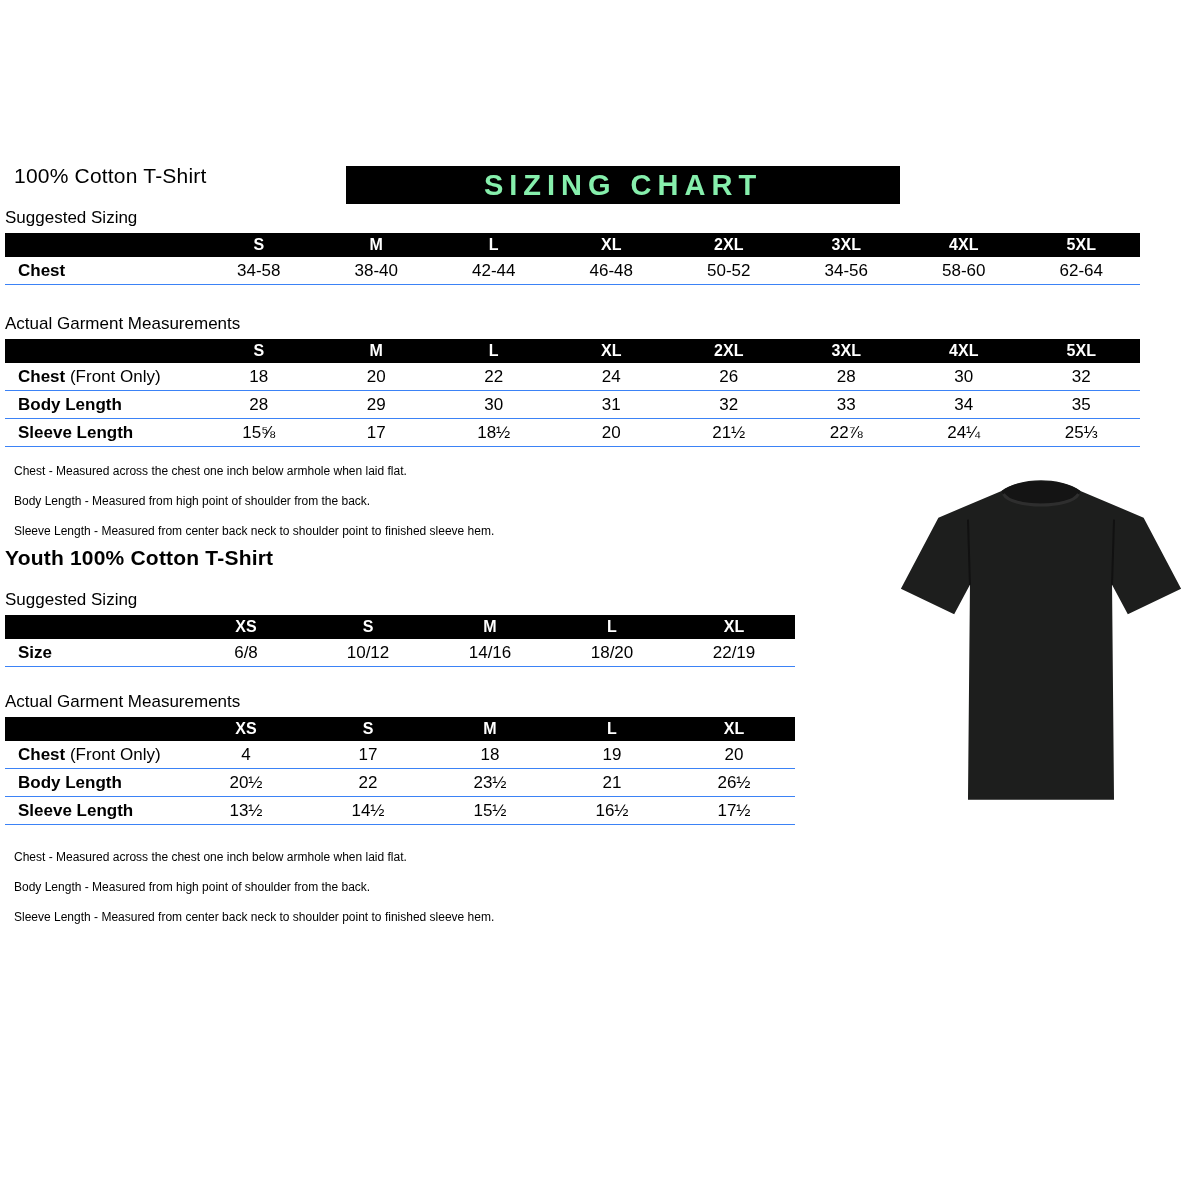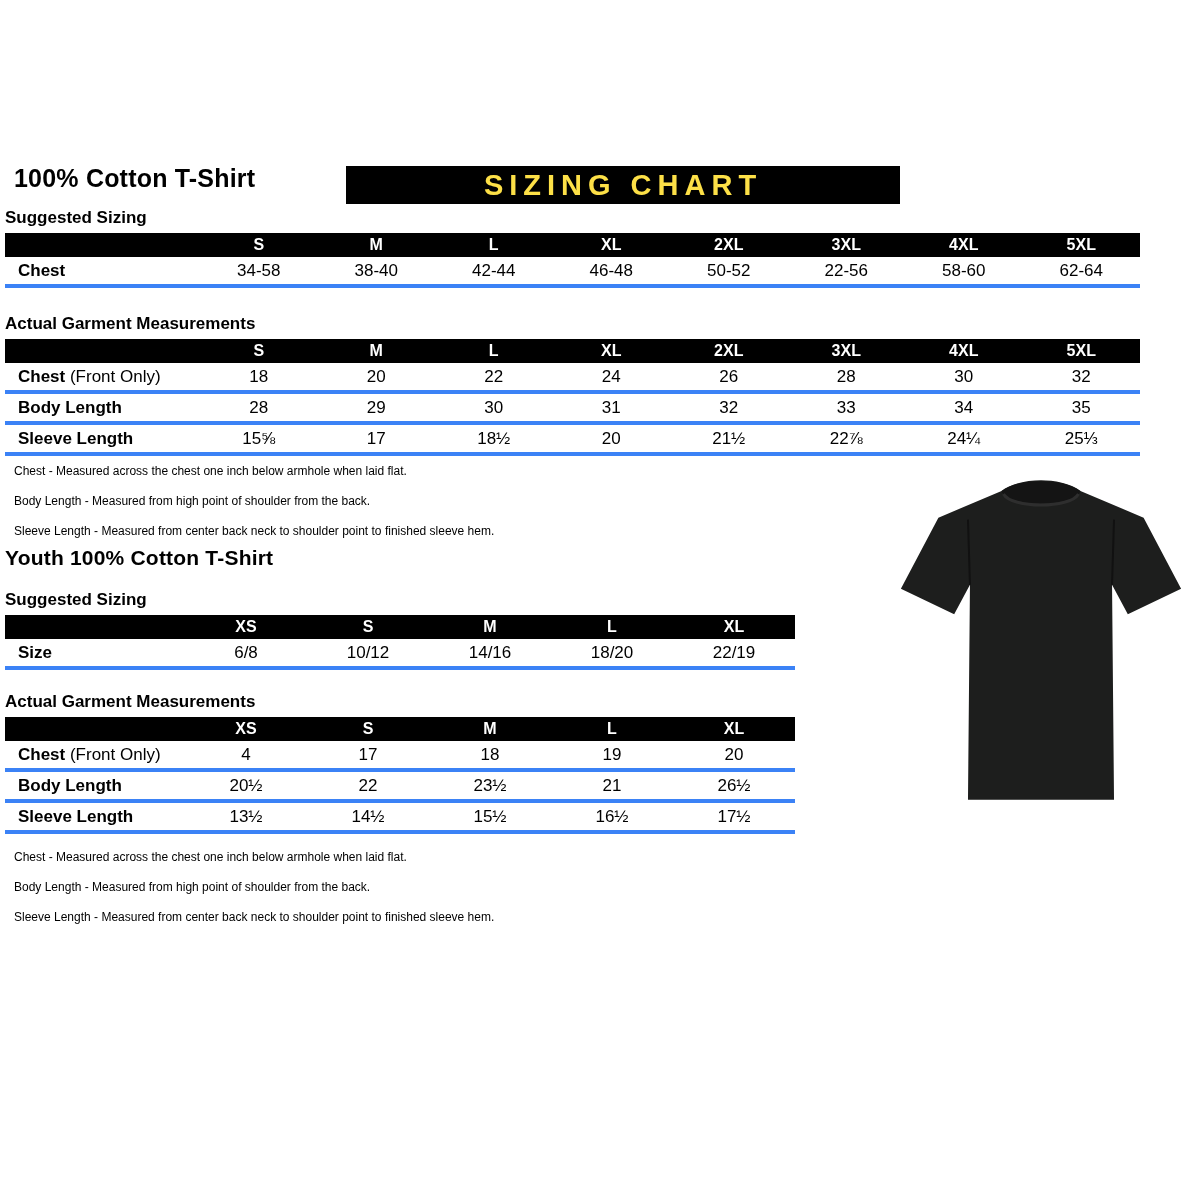--- a/index.html
+++ b/index.html
@@ -1,32 +1,32 @@
 <!DOCTYPE html>
 <html><head>
 <meta charset="utf-8">
 <style>
   html,body{margin:0;padding:0;background:#fff;}
   body{font-family:"Liberation Sans", sans-serif; color:#000;}
   #page{position:relative;width:1200px;height:1200px;background:#fff;overflow:hidden;}
 
   .abs{position:absolute;}
 
-  .main-title{left:14px;top:164px;font-size:25px;font-weight:700;letter-spacing:0.2px;}
-  .banner{left:346px;top:166px;width:554px;height:38px;background:#000;color:#fde047;
+  .main-title{left:14px;top:164px;font-size:21px;font-weight:400;letter-spacing:0.2px;}
+  .banner{left:346px;top:166px;width:554px;height:38px;background:#000;color:#86efac;
           display:flex;align-items:center;justify-content:center;
           font-size:29px;font-weight:700;letter-spacing:6px;}
-  .section-label{font-size:17px;font-weight:700;}
+  .section-label{font-size:17px;font-weight:400;}
   .youth-title{left:5px;top:546px;font-size:21px;font-weight:700;letter-spacing:0.2px;}
 
   .table-wrap{left:5px;}
   .size-table{border-collapse:collapse;width:100%;table-layout:fixed;font-size:17px;}
   .size-table th{background:#000;color:#fff;font-weight:700;height:24px;text-align:center;
                  font-size:16px;padding:0;}
-  .size-table td{text-align:center;height:27px;border-bottom:4px solid #3b82f6;padding:0;}
+  .size-table td{text-align:center;height:27px;border-bottom:1px solid #3b82f6;padding:0;}
   .size-table td.label-col{text-align:left;padding-left:13px;}
   .size-table th.label-col{background:#000;}
   .adult-width{width:1135px;}
   .youth-width{width:790px;}
   .adult-cols .label-col{width:195px;}
   .youth-cols .label-col{width:180px;margin-top:36px;}
   .size-table td b{font-weight:700;}
 
   .notes{font-size:12px;line-height:30px;font-weight:400;}
   .notes div{white-space:nowrap;}
@@ -59,21 +59,21 @@
           </tr>
         </thead>
         <tbody>
           <tr>
             <td class="label-col"><b>Chest</b></td>
             <td>34-58</td>
             <td>38-40</td>
             <td>42-44</td>
             <td>46-48</td>
             <td>50-52</td>
-            <td>22-56</td>
+            <td>34-56</td>
             <td>58-60</td>
             <td>62-64</td>
           </tr>
         </tbody>
       </table>
     </div>
 
   <div class="abs section-label" style="left:5px;top:314px;">Actual Garment Measurements</div>
   <div class="abs table-wrap adult-width adult-cols" style="top:339px;">
       <table class="size-table">

